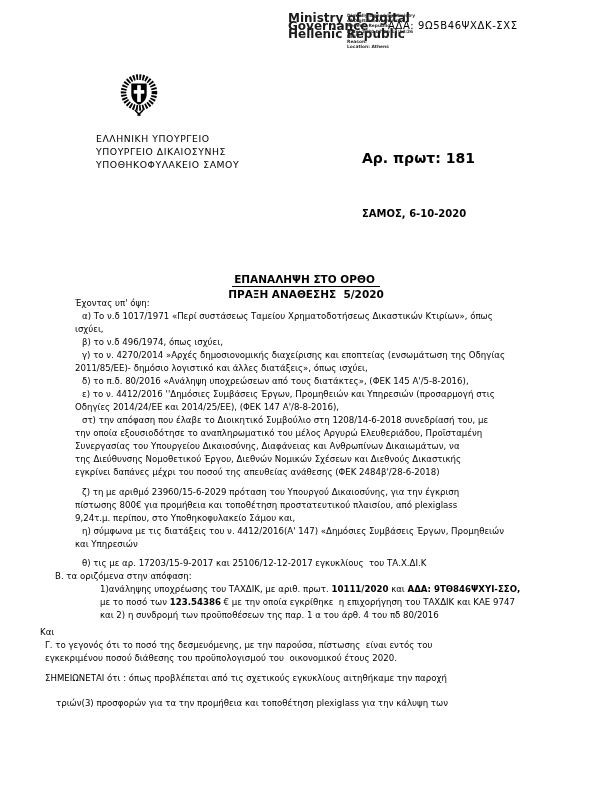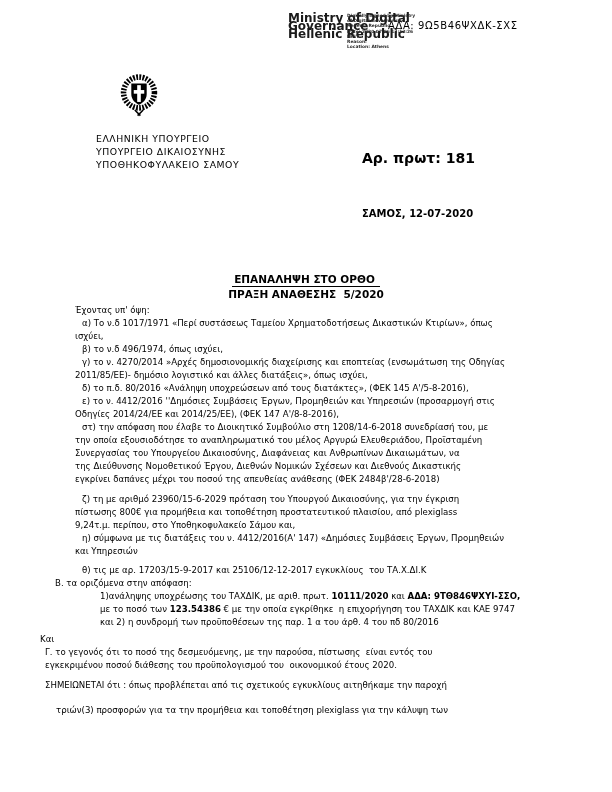--- a/index.html
+++ b/index.html
@@ -17,21 +17,21 @@
   
   .org{position:absolute;left:96px;top:132px;font-size:9.3px;line-height:13px;letter-spacing:0.55px;}
   
   .proto{position:absolute;left:362px;top:150px;font-size:14px;font-weight:bold;}
   .pdate{position:absolute;left:362px;top:208px;font-size:10px;font-weight:bold;}
   
   .titlebox{position:absolute;left:0;top:268px;width:612px;text-align:center;}
   .t1{display:inline-block;font-size:10.5px;font-weight:bold;border-bottom:1px solid #000;padding:0 5px 1px 2px;white-space:pre;}
   .t2{font-size:10.5px;font-weight:bold;white-space:pre;margin-top:1px;}
   
-  .docbody{position:absolute;left:0;top:304px;width:521px;}
+  .docbody{position:absolute;left:0;top:297px;width:521px;}
   .bl{font-size:8.6px;line-height:13px;white-space:pre;}
   .m40{margin-left:40px}.m45{margin-left:45px}.m48{margin-left:56px}
   .m55{margin-left:55px}.m75{margin-left:75px}.m82{margin-left:82px}.m100{margin-left:100px}
   .g4{margin-top:4px}.g6{margin-top:6px}.g7{margin-top:7px}.g12{margin-top:12px}
   .b{font-weight:bold}
   .ul{}
 </style>
 </head>
 <body>
 
@@ -65,21 +65,21 @@
     </svg>
   </div>
 
   <div class="org">
     <div>ΕΛΛΗΝΙΚΗ ΥΠΟΥΡΓΕΙΟ</div>
     <div>ΥΠΟΥΡΓΕΙΟ ΔΙΚΑΙΟΣΥΝΗΣ</div>
     <div>ΥΠΟΘΗΚΟΦΥΛΑΚΕΙΟ ΣΑΜΟΥ</div>
   </div>
 
   <div class="proto">Αρ. πρωτ: 181</div>
-  <div class="pdate">ΣΑΜΟΣ, 12-07-2020</div>
+  <div class="pdate">ΣΑΜΟΣ, 6-10-2020</div>
 
   <div class="titlebox">
     <span class="t1">ΕΠΑΝΑΛΗΨΗ ΣΤΟ ΟΡΘΟ</span>
     <div class="t2">ΠΡΑΞΗ ΑΝΑΘΕΣΗΣ  5/2020</div>
   </div>
 
   <div class="docbody">
     <div class="bl m75">Έχοντας υπ' όψη:</div>
     <div class="bl m82">α) Το ν.δ 1017/1971 «Περί συστάσεως Ταμείου Χρηματοδοτήσεως Δικαστικών Κτιρίων», όπως</div>
     <div class="bl m75">ισχύει,</div>

